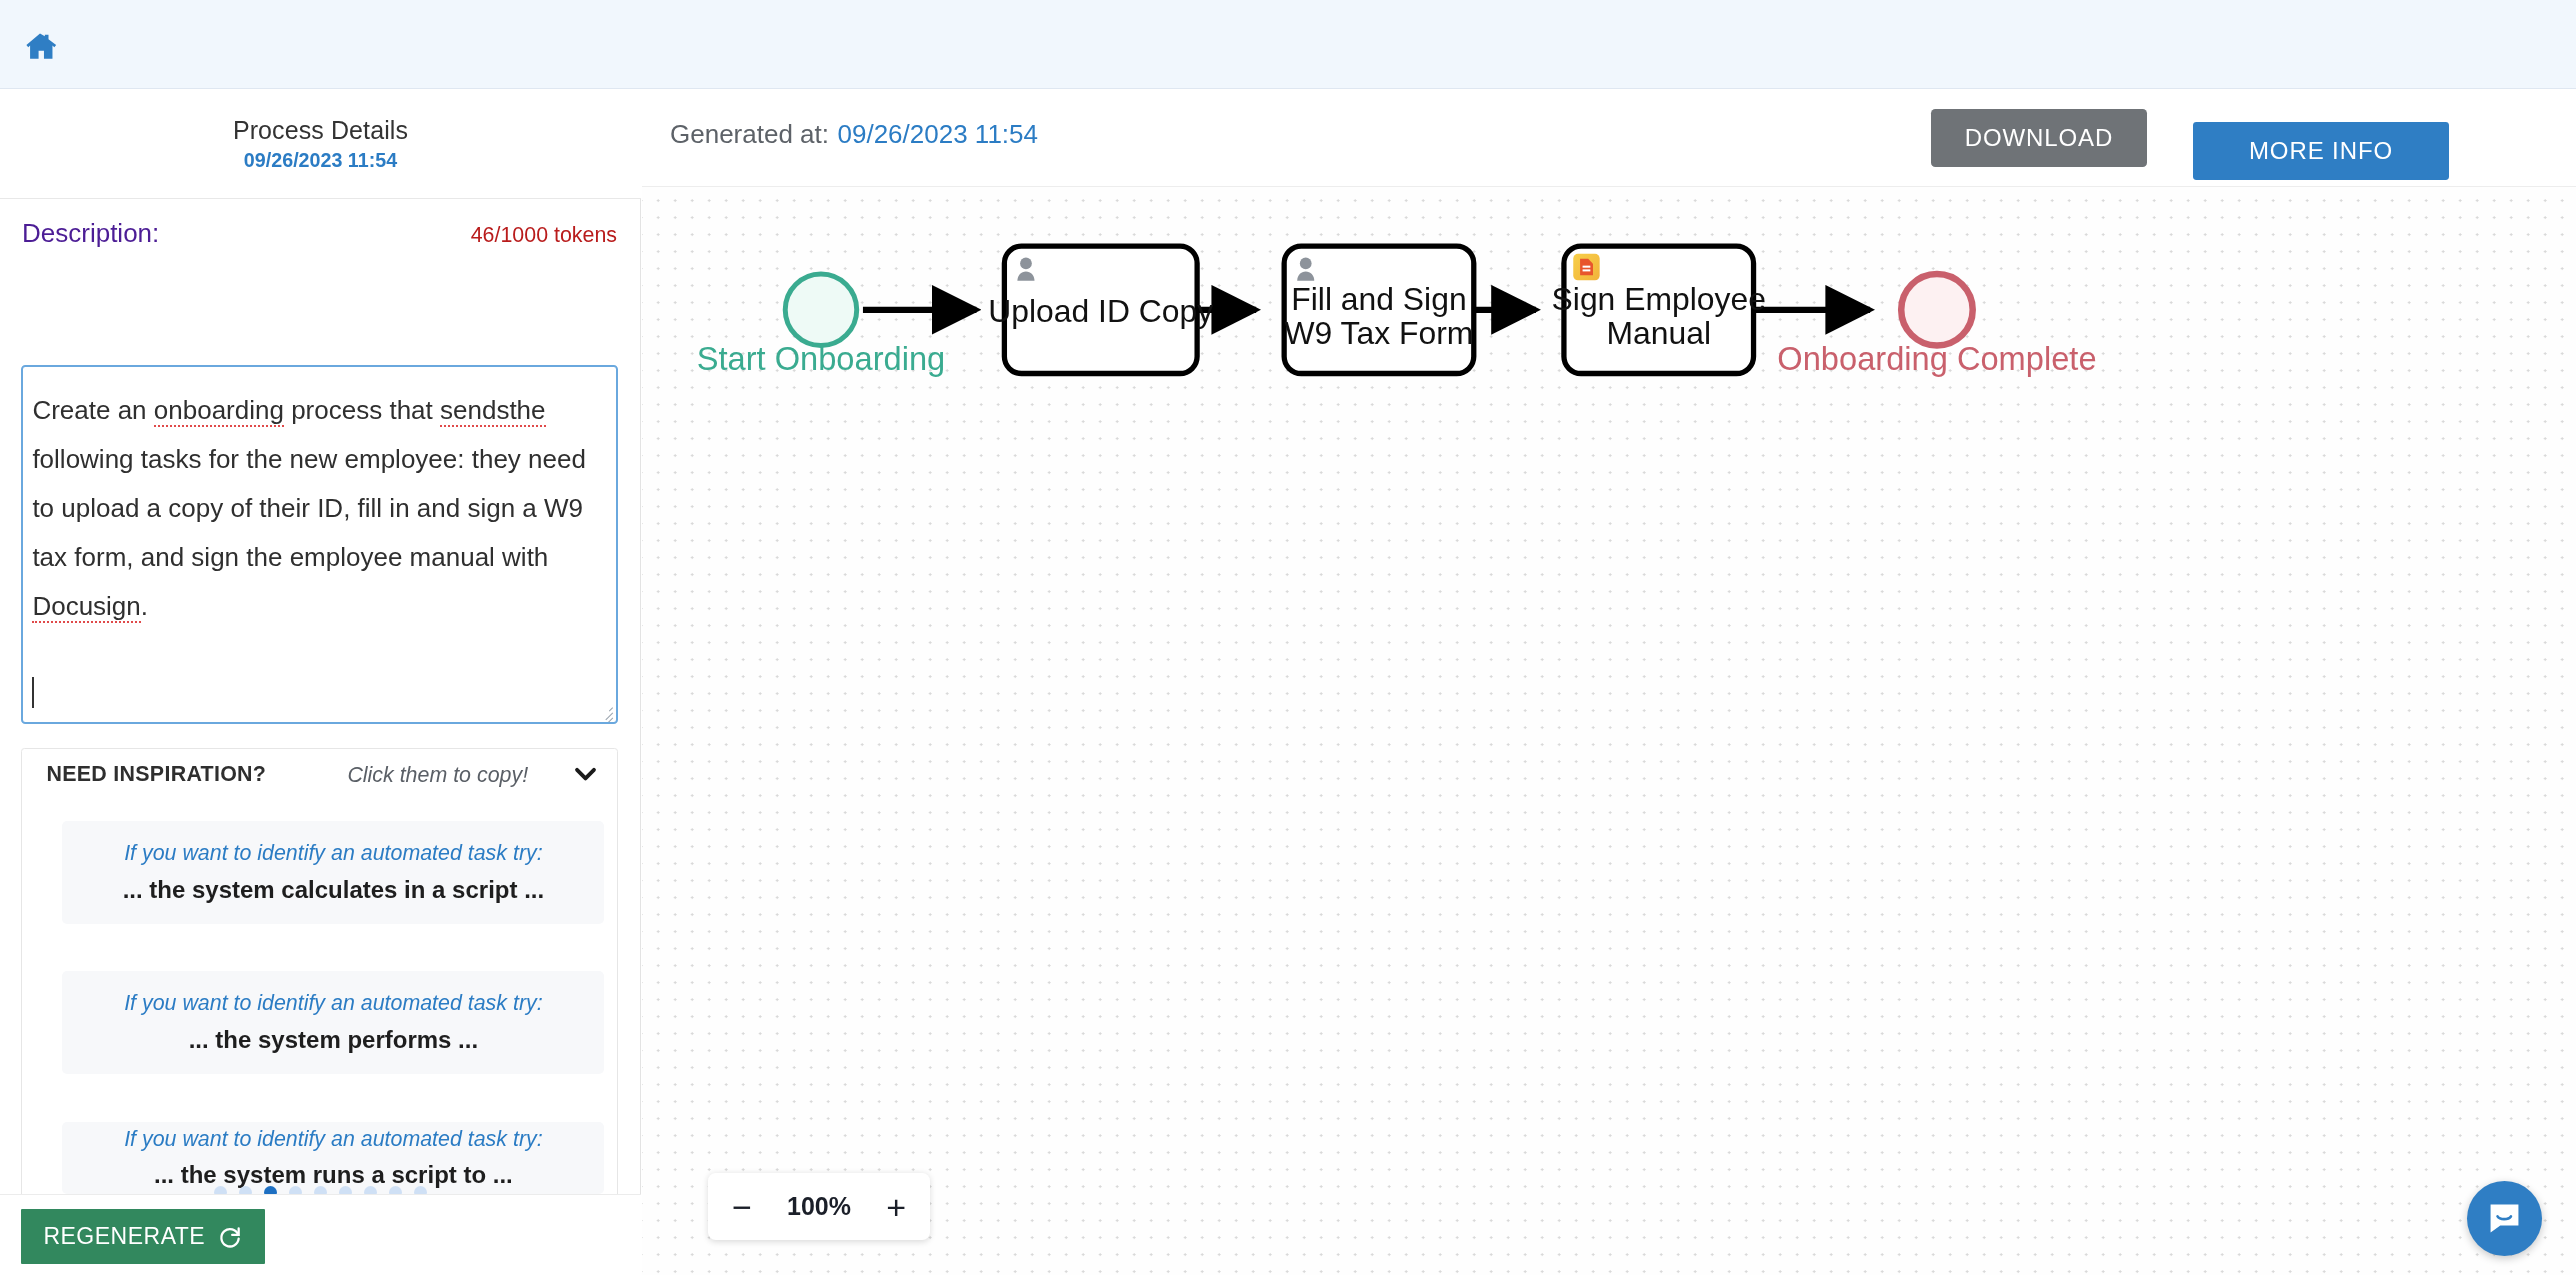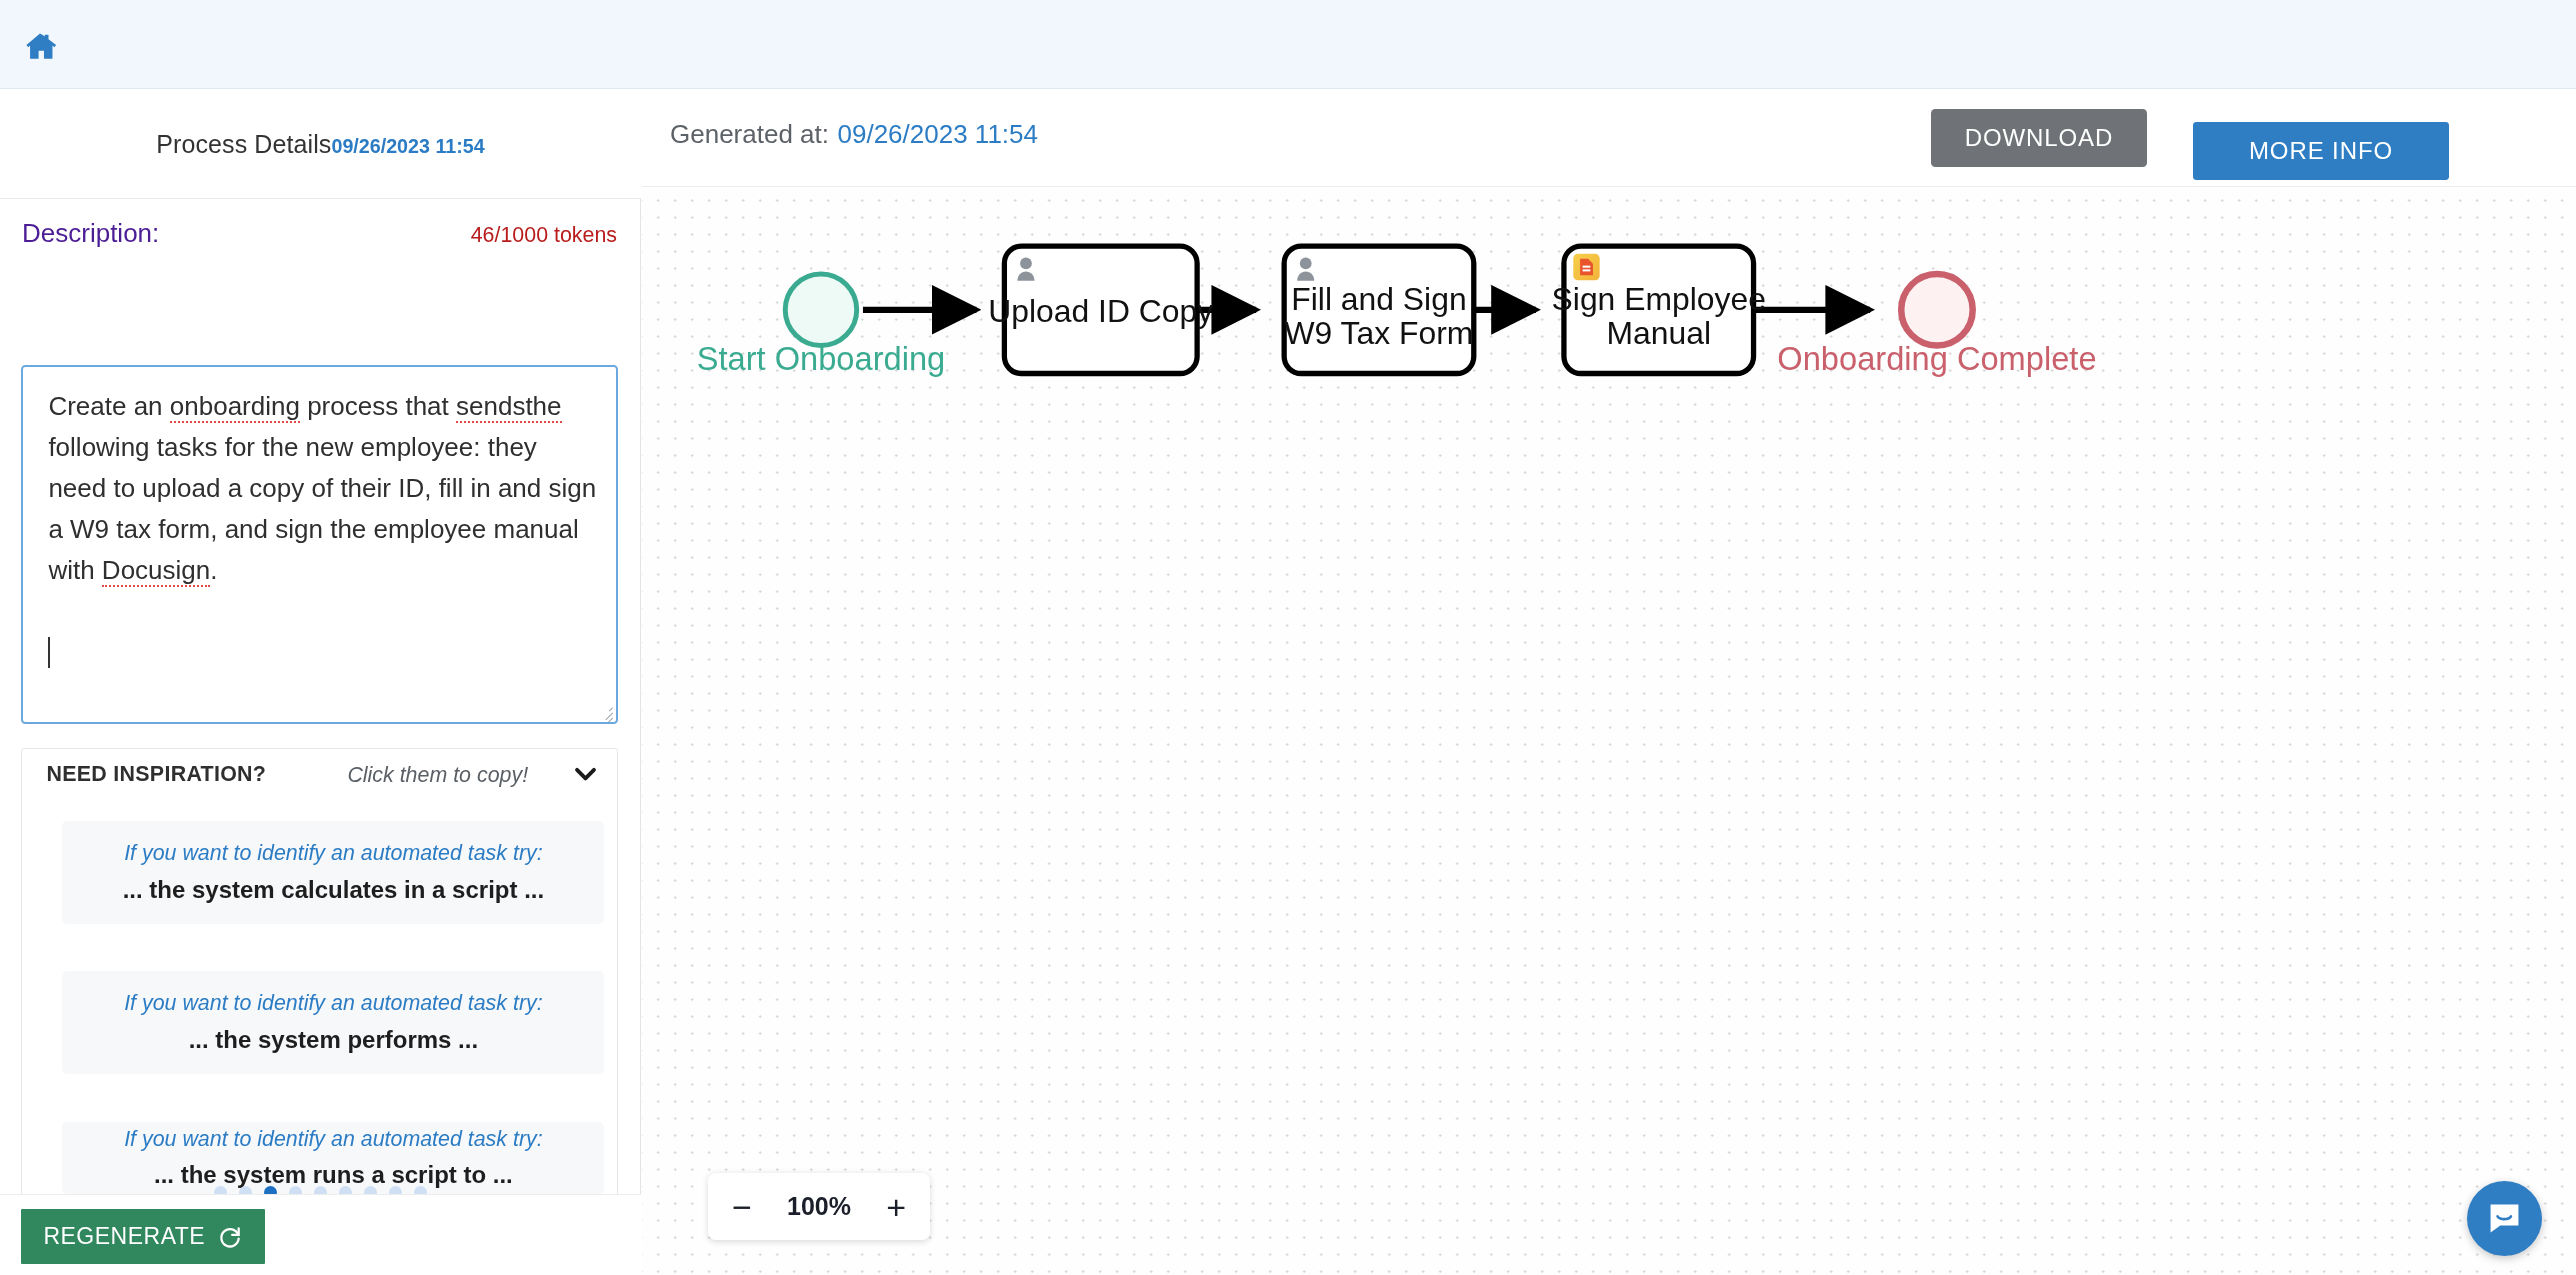--- a/index.html
+++ b/index.html
@@ -31,21 +31,21 @@
     background: #ffffff;
     border-right: 0.9px solid #e3e3e3;
   }
   #tabs {
     position: absolute; left: 0; top: 0; width: 641px; height: 109px;
     display: flex;
     border-bottom: 0.9px solid #e8e8e8;
   }
   .tab {
     flex: 1 1 0;
-    display: flex; 
+    display: flex; flex-direction: column;
     align-items: center; justify-content: center;
     cursor: pointer;
     background: #ffffff;
   }
   .tab.inactive { background: #f7f8fa; }
   .tab-title {
     font-size: 25px; color: #333333; letter-spacing: 0.1px;
     line-height: 29px;
   }
   .tab.inactive .tab-title { color: #2b7cc4; font-size: 26px; }
@@ -65,22 +65,22 @@
     position: absolute; right: 24px; top: 5.1px;
     font-size: 21.4px; color: #b91c1c;
   }
 
   #desc-textarea {
     position: absolute; left: 21.4px; top: 275px;
     width: 597px; height: 359px;
     border: 2.6px solid #6aa8de;
     border-radius: 4.3px;
     background: #ffffff;
-    padding: 19px 19px 0 25px;
-    font-size: 26px; line-height: 41px; color: #2f2f2f;
+    padding: 19px 19px 0 9px;
+    font-size: 26px; line-height: 49px; color: #2f2f2f;
     overflow: hidden;
     cursor: text;
   }
   .sp { border-bottom: 2.6px dotted #e04a4a; }
   #caret {
     display: inline-block; width: 1.7px; height: 31px;
     background: #333; vertical-align: -6px;
     margin-top: 12px;
   }
   #resize-grip {

